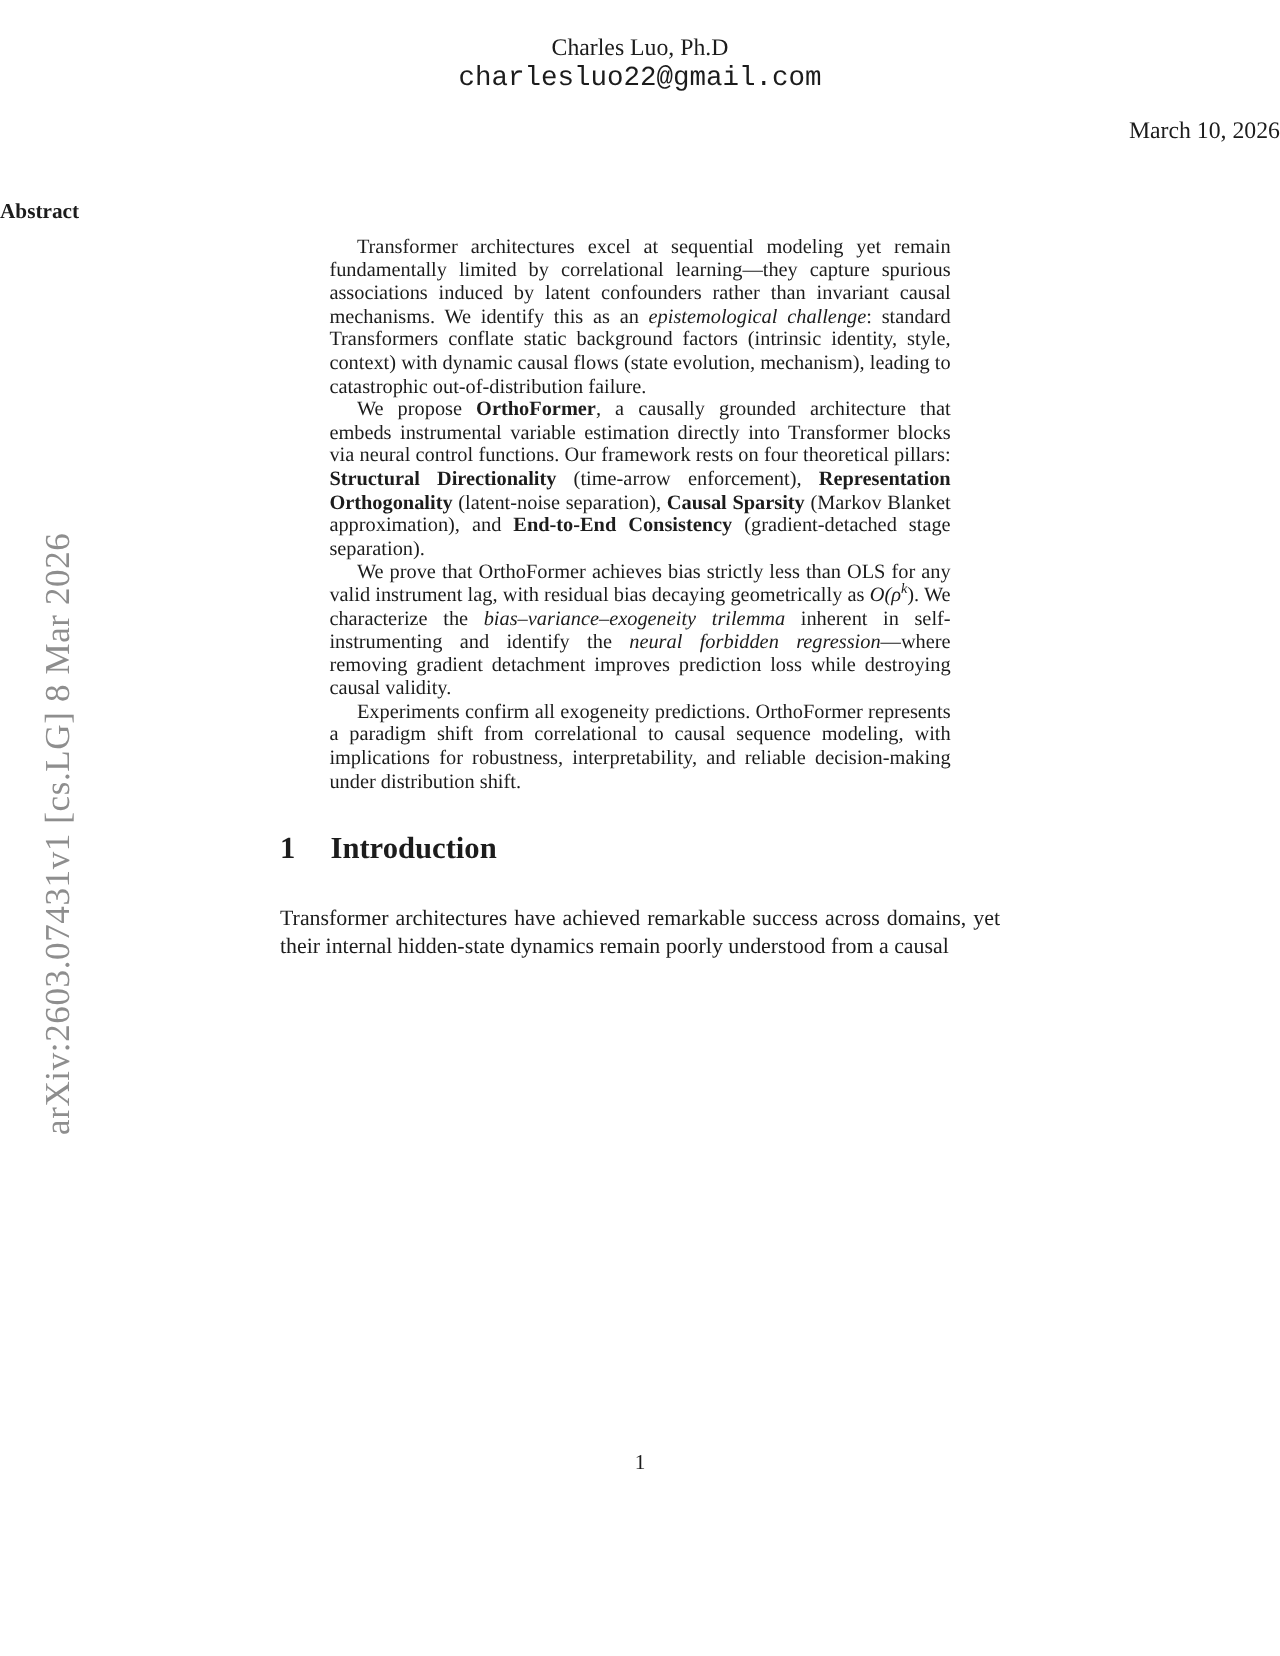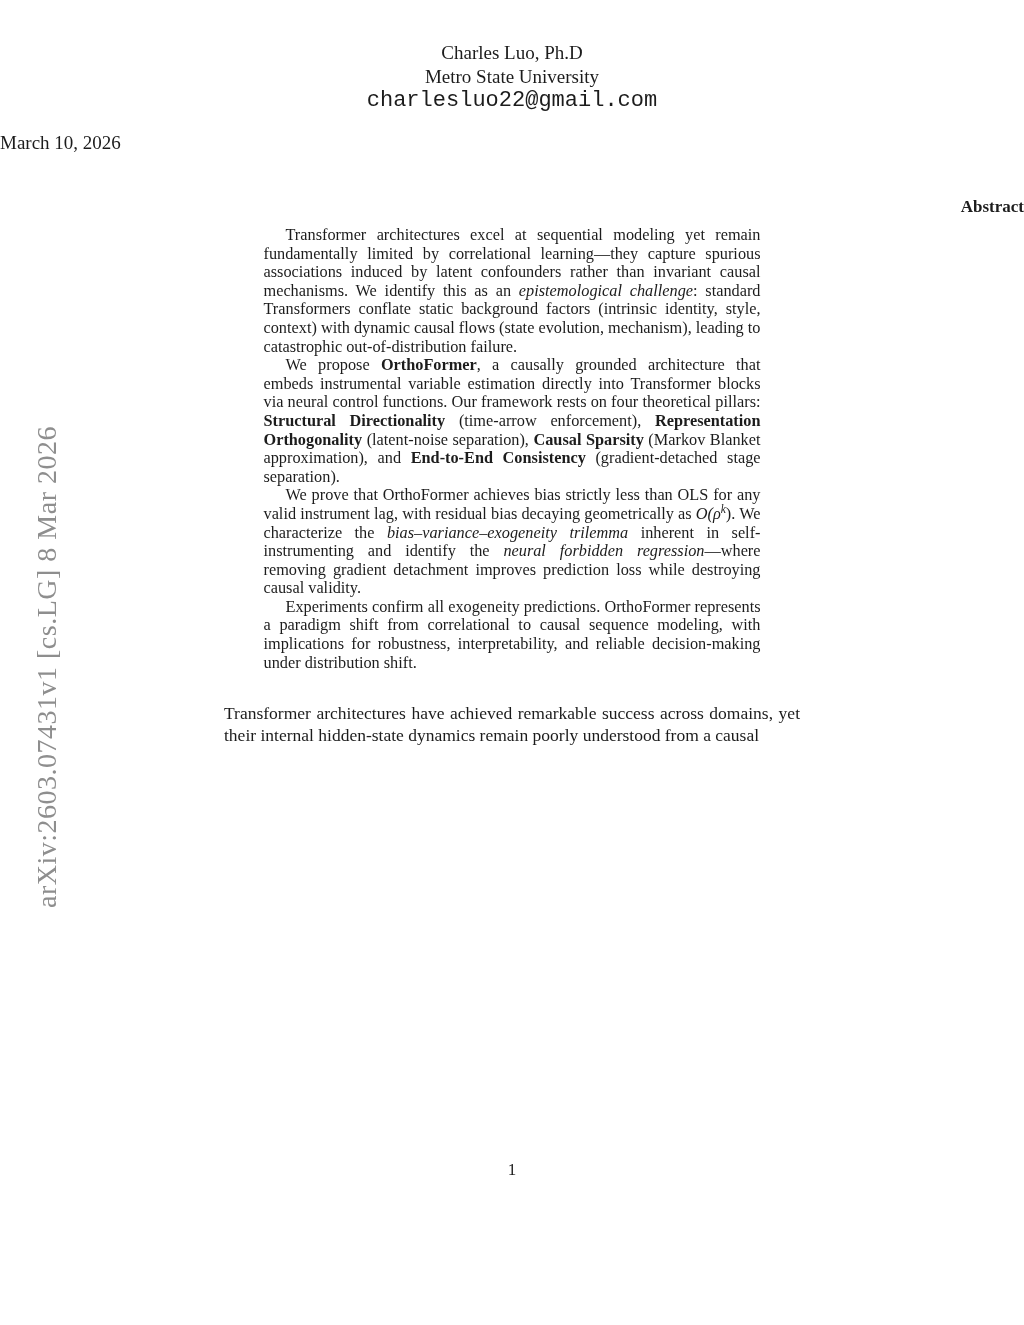--- a/index.html
+++ b/index.html
@@ -34,38 +34,38 @@
   }
   .title {
     margin: 266px auto 0 auto;
     width: 640px;
     text-align: center;
     font-size: 27px;
     font-weight: normal;
     line-height: 36px;
   }
   .author-block {
-    margin-top: 41px;
+    margin-top: 27px;
     text-align: center;
     font-size: 19px;
     line-height: 24px;
   }
   .author-email {
     font-family: "Liberation Mono", "DejaVu Sans Mono", monospace;
     font-size: 22px;
     line-height: 23px;
   }
   .date {
     margin-top: 20px;
-    text-align: left;
+    text-align: right;
     font-size: 19px;
   }
   .abstract-heading {
     margin-top: 43px;
-    text-align: right;
+    text-align: left;
     font-size: 17px;
     font-weight: bold;
   }
   .abstract-body {
     width: 497px;
     margin: 9px auto 10px auto;
     font-size: 16.3px;
     line-height: 18.6px;
     text-align: justify;
   }
@@ -107,35 +107,38 @@
 </head>
 <body>
 
 <div class="watermark">arXiv:2603.07431v1  [cs.LG]  8 Mar 2026</div>
 
 <div class="content">
 
 
   <div class="author-block">
     <div>Charles Luo, Ph.D</div>
-    <div>Metro State University</div>
     <div class="author-email">charlesluo22@gmail.com</div>
   </div>
 
   <div class="date">March 10, 2026</div>
 
   <div class="abstract-heading">Abstract</div>
 
   <div class="abstract-body">
     <p><span>Transformer architectures excel at sequential modeling yet remain fundamentally limited by correlational learning—they capture spurious associations induced by latent confounders rather than invariant causal mechanisms. We identify this as an </span><span style="font-style: italic;">epistemological challenge</span><span>: standard Transformers conflate static background factors (intrinsic identity, style, context) with dynamic causal flows (state evolution, mechanism), leading to catastrophic out-of-distribution failure.</span></p>
     <p><span>We propose </span><span style="font-weight: bold;">OrthoFormer</span><span>, a causally grounded architecture that embeds instrumental variable estimation directly into Transformer blocks via neural control functions. Our framework rests on four theoretical pillars: </span><span style="font-weight: bold;">Structural Directionality</span><span> (time-arrow enforcement), </span><span style="font-weight: bold;">Representation Orthogonality</span><span> (latent-noise separation), </span><span style="font-weight: bold;">Causal Sparsity</span><span> (Markov Blanket approximation), and </span><span style="font-weight: bold;">End-to-End Consistency</span><span> (gradient-detached stage separation).</span></p>
     <p><span>We prove that OrthoFormer achieves bias strictly less than OLS for any valid instrument lag, with residual bias decaying geometrically as </span><span style="font-style: italic;">O(ρ</span><sup style="font-style: italic;">k</sup><span>). We characterize the </span><span style="font-style: italic;">bias–variance–exogeneity trilemma</span><span> inherent in self-instrumenting and identify the </span><span style="font-style: italic;">neural forbidden regression</span><span>—where removing gradient detachment improves prediction loss while destroying causal validity.</span></p>
     <p><span>Experiments confirm all exogeneity predictions. OrthoFormer represents a </span><span style="">paradigm shift</span><span> from correlational to causal sequence modeling, with implications for robustness, interpretability, and reliable decision-making under distribution shift.</span></p>
   </div>
 
+  <div class="section-heading">
+    <span class="section-number">1</span>
+    <span>Introduction</span>
+  </div>
 
   <div class="body-text">
     <p><span>Transformer architectures have achieved remarkable success across domains, yet their internal hidden-state dynamics remain poorly understood from a causal</span></p>
   </div>
 
   <div class="page-number">1</div>
 
 </div>
 
 </body></html>

